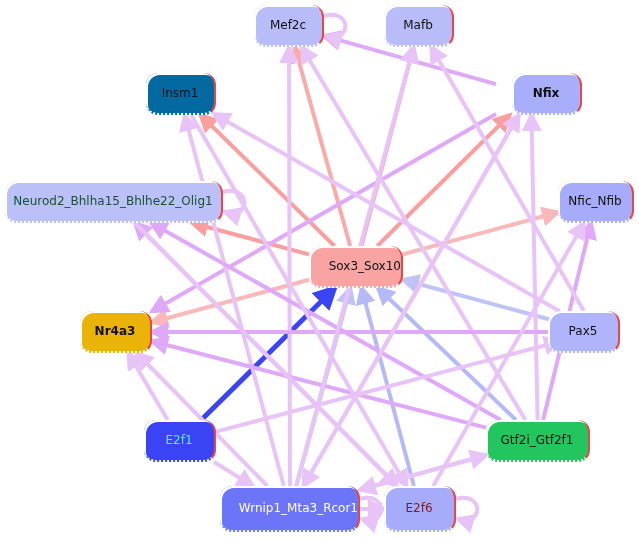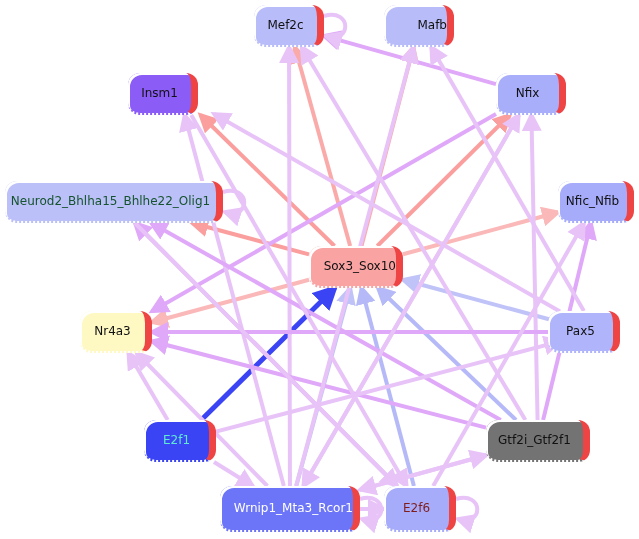--- a/index.html
+++ b/index.html
@@ -1,21 +1,21 @@
 <!DOCTYPE html>
 <html><head>
 <meta charset="utf-8">
 <style>
   html, body { margin:0; padding:0; background:#ffffff; }
   body { width:639px; height:539px; position:relative; overflow:hidden;
          font-family:"DejaVu Sans", sans-serif; }
   svg#graph { position:absolute; left:0; top:0; }
   .node { position:absolute; border-radius:12px; display:flex; align-items:center;
           justify-content:center; font-size:12px; color:#111; box-sizing:border-box;
-          box-shadow: 2px 2px 0 #ffffff inset; border-right:7px solid #ef4444; border-bottom:2px dotted #fff; }
+          box-shadow: 2px 2px 0 #ffffff inset; border-right:2px solid #ef4444; border-bottom:2px dotted #fff; }
   .node span { white-space:nowrap; }
 </style>
 </head>
 <body>
 
 <svg id="graph" width="639" height="539">
   <defs>
       <marker id="m0" markerWidth="5" markerHeight="5" refX="4" refY="2.5" orient="auto" markerUnits="strokeWidth">
         <path d="M0,0 L5,2.5 L0,5 Z" fill="#fbaaaa"></path>
       </marker>
@@ -84,48 +84,48 @@
       <path d="M223,192 C251,184 251,220 225,212" fill="none" stroke="#e8c3f8" stroke-width="4" marker-end="url(#m7)"></path>
       <path d="M456,499 C484,491 484,527 458,519" fill="none" stroke="#e8c3f8" stroke-width="4" marker-end="url(#m7)"></path>
       <path d="M360,499 C388,491 388,527 362,519" fill="none" stroke="#e8c3f8" stroke-width="4" marker-end="url(#m7)"></path>
     </g>
 </svg>
 
 <div id="nodes">
     <div class="node" style="left: 254px; top: 5px; width: 70px; height: 42px; background: rgb(184, 188, 248); color: rgb(17, 17, 17);">
       <span>Mef2c</span>
     </div>
-    <div class="node" style="left: 384px; top: 5px; width: 70px; height: 42px; background: rgb(184, 188, 248); color: rgb(17, 17, 17); justify-content: flex-end;">
+    <div class="node" style="left: 384px; top: 5px; width: 70px; height: 42px; background: rgb(184, 188, 248); color: rgb(17, 17, 17);">
       <span>Mafb</span>
     </div>
-    <div class="node" style="left: 128px; top: 73px; width: 70px; height: 42px; background: #8b5cf6; color: rgb(17, 17, 17);">
+    <div class="node" style="left: 146px; top: 73px; width: 70px; height: 42px; background: #0369a1; color: rgb(17, 17, 17);">
       <span>Insm1</span>
     </div>
-    <div class="node" style="left: 496px; top: 73px; width: 70px; height: 42px; background: rgb(169, 174, 250); color: rgb(17, 17, 17);">
+    <div class="node" style="left: 512px; top: 73px; width: 70px; height: 42px; background: rgb(169, 174, 250); color: rgb(17, 17, 17); font-weight: bold;">
       <span>Nfix</span>
     </div>
     <div class="node" style="left: 5px; top: 181px; width: 218px; height: 42px; background: rgb(188, 192, 248); color: #14532d;">
       <span>Neurod2_Bhlha15_Bhlhe22_Olig1</span>
     </div>
     <div class="node" style="left: 558px; top: 181px; width: 76px; height: 42px; background: rgb(166, 172, 250); color: rgb(17, 17, 17);">
       <span>Nfic_Nfib</span>
     </div>
     <div class="node" style="left: 309px; top: 246px; width: 94px; height: 42px; background: rgb(249, 163, 163); color: rgb(17, 17, 17); justify-content: flex-end;">
       <span>Sox3_Sox10</span>
     </div>
-    <div class="node" style="left: 80px; top: 311px; width: 72px; height: 42px; background: #fef9c3; color: rgb(17, 17, 17);">
+    <div class="node" style="left: 80px; top: 311px; width: 72px; height: 42px; background: #eab308; color: rgb(17, 17, 17); font-weight: bold;">
       <span>Nr4a3</span>
     </div>
     <div class="node" style="left: 548px; top: 311px; width: 72px; height: 42px; background: rgb(176, 180, 250); color: rgb(17, 17, 17);">
       <span>Pax5</span>
     </div>
     <div class="node" style="left: 144px; top: 420px; width: 72px; height: 42px; background: rgb(58, 68, 245); color: #5eead4;">
       <span>E2f1</span>
     </div>
-    <div class="node" style="left: 486px; top: 420px; width: 104px; height: 42px; background: #737373; color: rgb(17, 17, 17);">
+    <div class="node" style="left: 486px; top: 420px; width: 104px; height: 42px; background: #22c55e; color: rgb(17, 17, 17);">
       <span>Gtf2i_Gtf2f1</span>
     </div>
     <div class="node" style="left: 220px; top: 486px; width: 140px; height: 46px; background: rgb(108, 117, 247); color: rgb(255, 255, 255); justify-content: flex-end;">
       <span>Wrnip1_Mta3_Rcor1</span>
     </div>
     <div class="node" style="left: 384px; top: 486px; width: 72px; height: 46px; background: rgb(166, 172, 250); color: #7f1d1d;">
       <span>E2f6</span>
     </div>
   </div>
 

